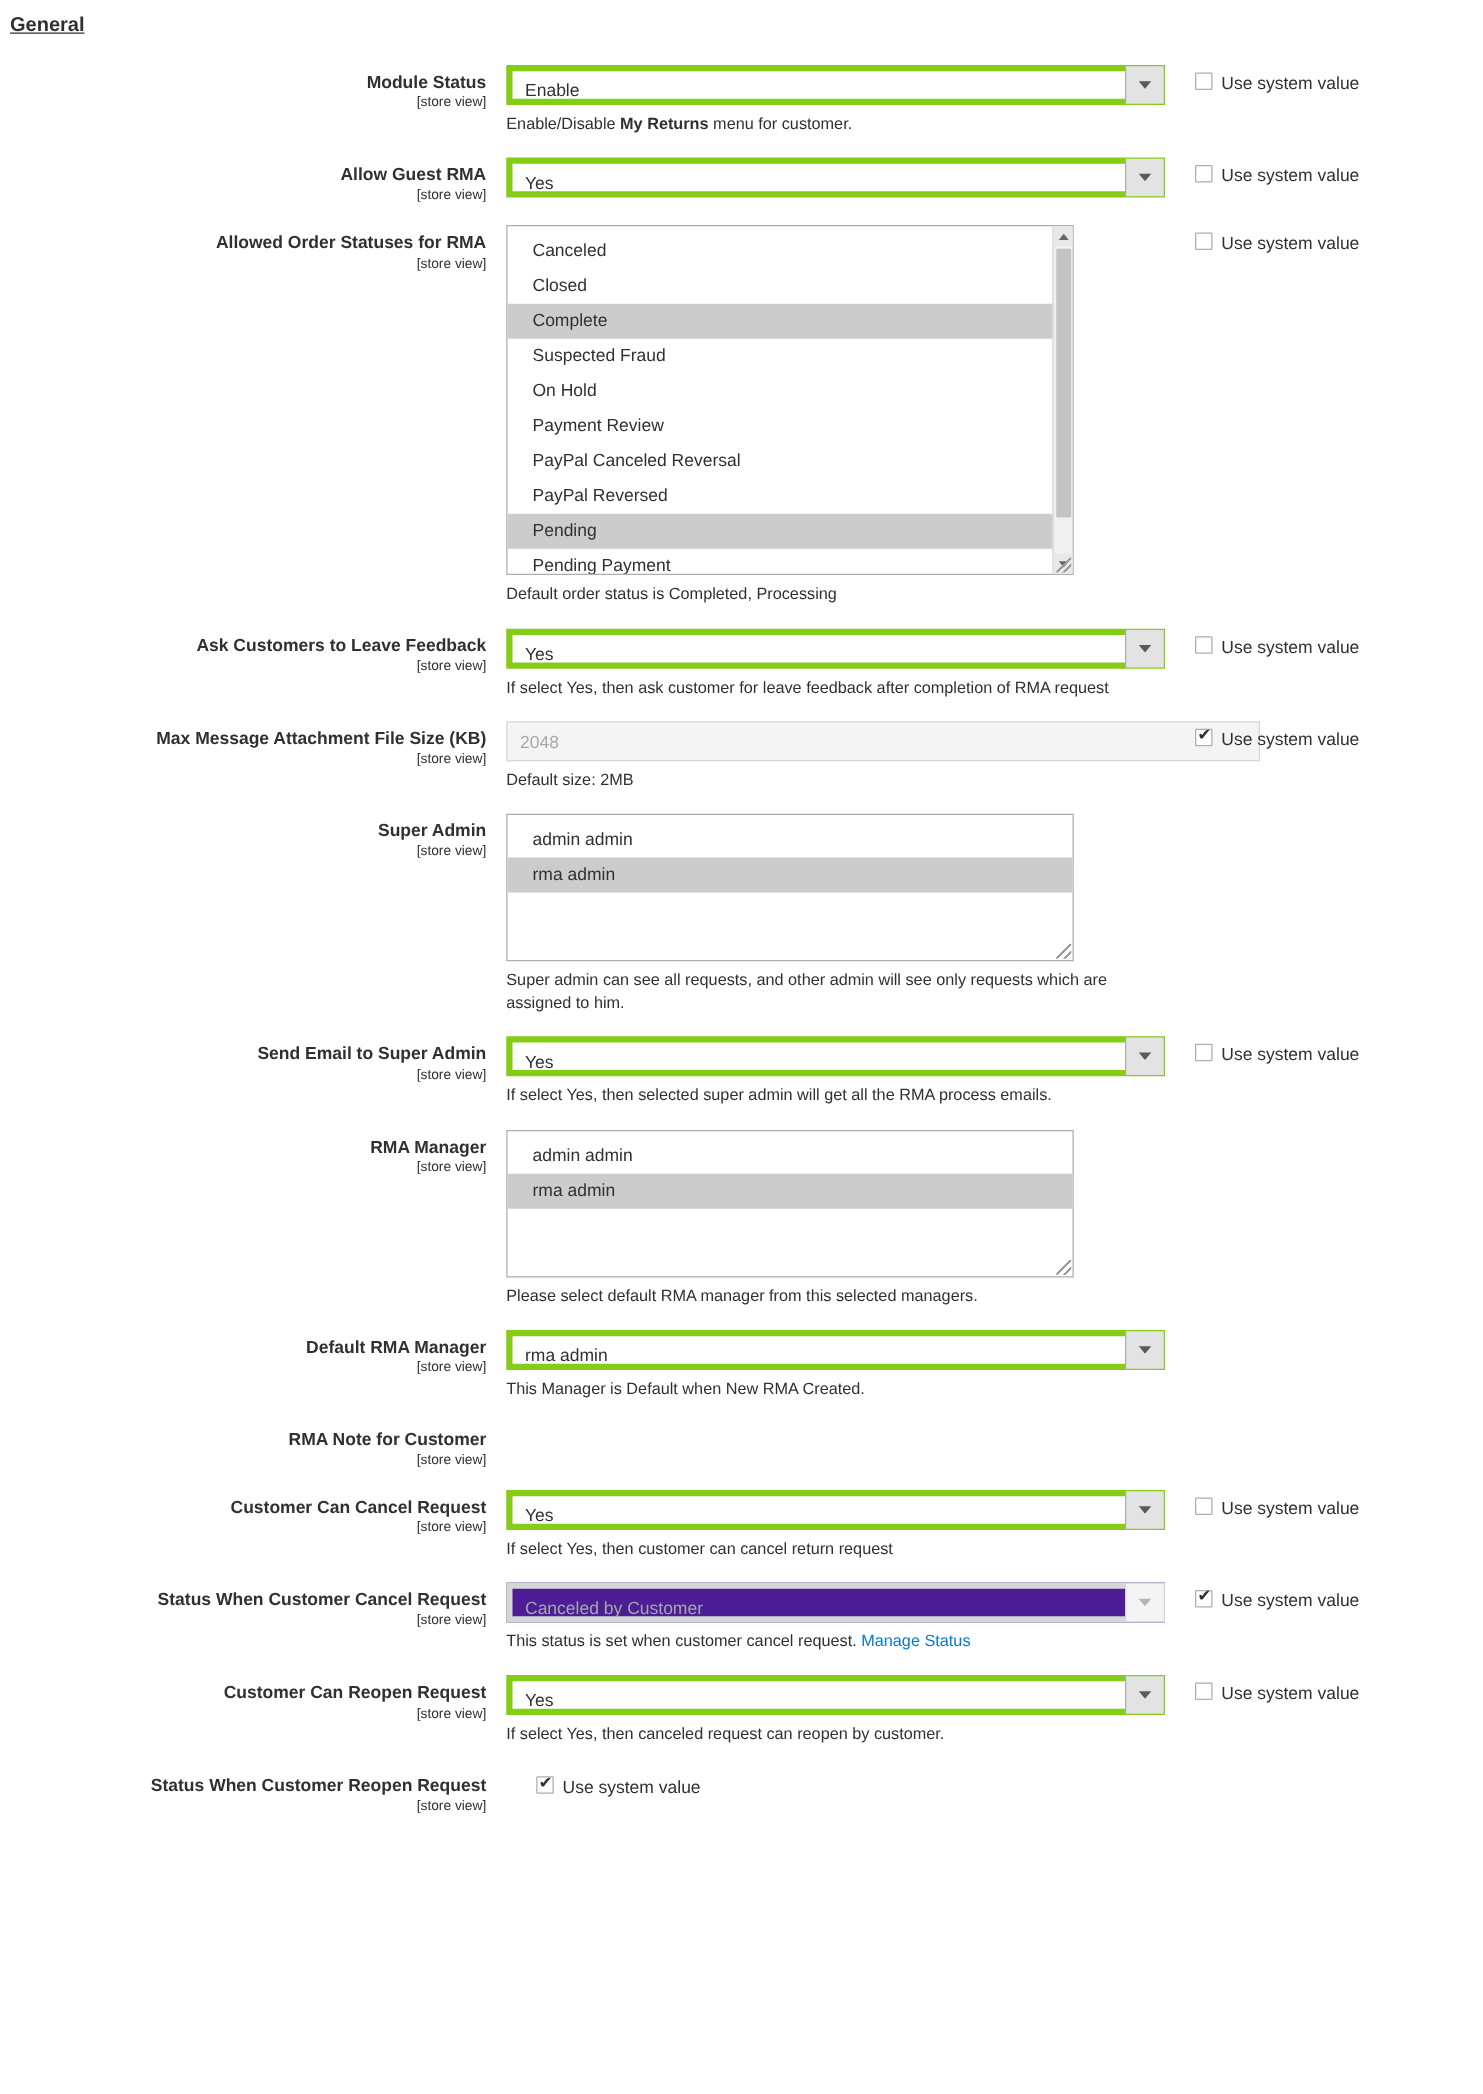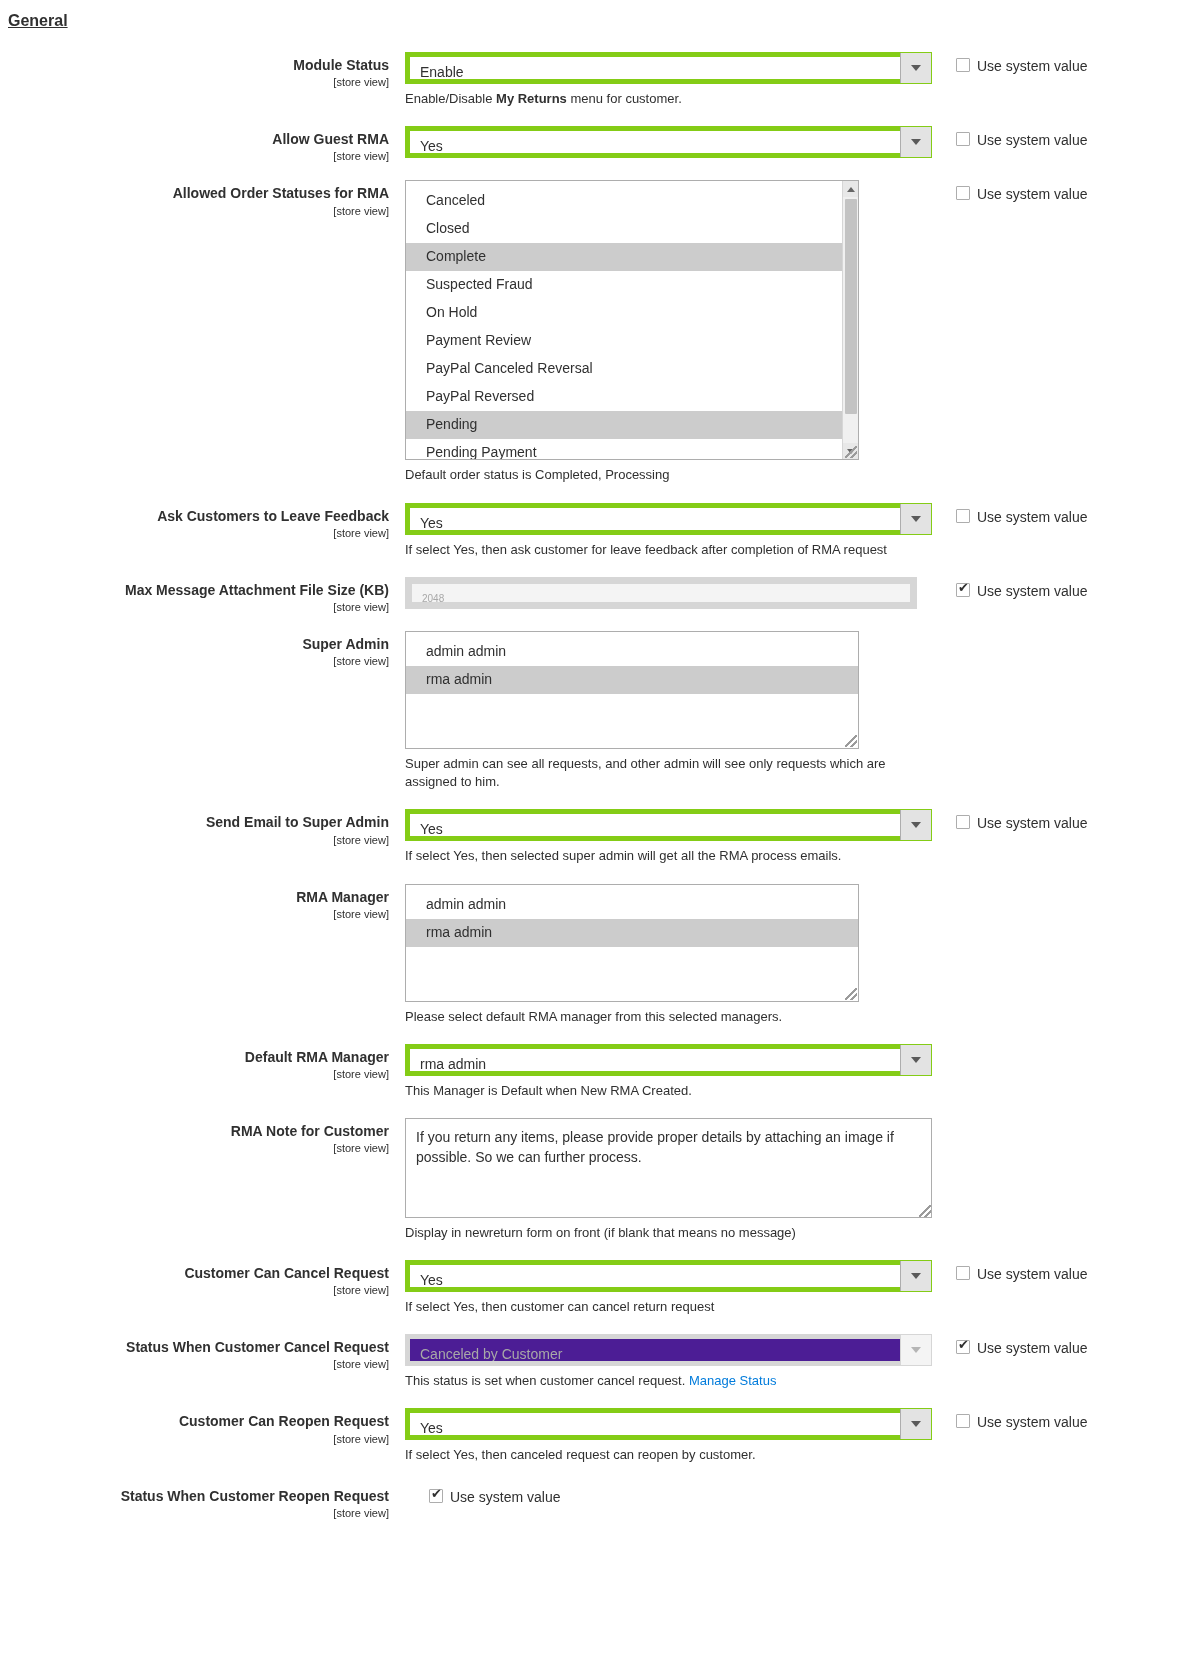--- a/index.html
+++ b/index.html
@@ -207,25 +207,25 @@
   }
   .resize-grip {
     position: absolute;
     right: 1px; bottom: 1px;
     width: 12px; height: 12px;
     background:
       linear-gradient(135deg, transparent 0 45%, #9b9b9b 45% 55%, transparent 55% 100%),
       linear-gradient(135deg, transparent 0 70%, #9b9b9b 70% 80%, transparent 80% 100%);
   }
   .text-input {
-    width: 512px;
+    width: 603px;
     height: 32px;
-    border: 7px solid #0c4a6e;
+    border: 1px solid #0c4a6e;
     background: #fff;
-    font-size: 10px;
+    font-size: 14px;
     color: #303030;
     padding: 5px 10px;
     font-family: "Liberation Sans", sans-serif;
   }
   .text-input.disabled {
     background: #f4f4f4;
     color: #a8a8a8;
     border-color: #d6d6d6;
   }
   .textarea {
@@ -350,20 +350,21 @@
     </div>
   </div>
 
   <div class="field-row">
     <div class="label-col">
       <span class="field-label">Max Message Attachment File Size (KB)</span>
       <span class="scope-label">[store view]</span>
     </div>
     <div class="control-col">
       <div class="text-input disabled" style="line-height:20px;">2048</div>
+      <div class="note">Default size: 2MB</div>
     </div>
     <div class="sys-col">
       <input class="cb" type="checkbox" checked="" style="">
       <label>Use system value</label>
     </div>
   </div>
 
   <div class="field-row">
     <div class="label-col">
       <span class="field-label">Super Admin</span>
@@ -432,27 +433,20 @@
       </div>
       <div class="note">This Manager is Default when New RMA Created.</div>
     </div>
   </div>
 
   <div class="field-row">
     <div class="label-col">
       <span class="field-label">RMA Note for Customer</span>
       <span class="scope-label">[store view]</span>
     </div>
-    <div class="control-col">
-      <div class="ta-wrap">
-        <div class="textarea">If you return any items, please provide proper details by attaching an image if possible. So we can further process.</div>
-        <div class="resize-grip"></div>
-      </div>
-      <div class="note">Display in newreturn form on front (if blank that means no message)</div>
-    </div>
   </div>
 
   <div class="field-row">
     <div class="label-col">
       <span class="field-label">Customer Can Cancel Request</span>
       <span class="scope-label">[store view]</span>
     </div>
     <div class="control-col">
       <div class="select-wrap">
         <div class="select-box">Yes</div>

